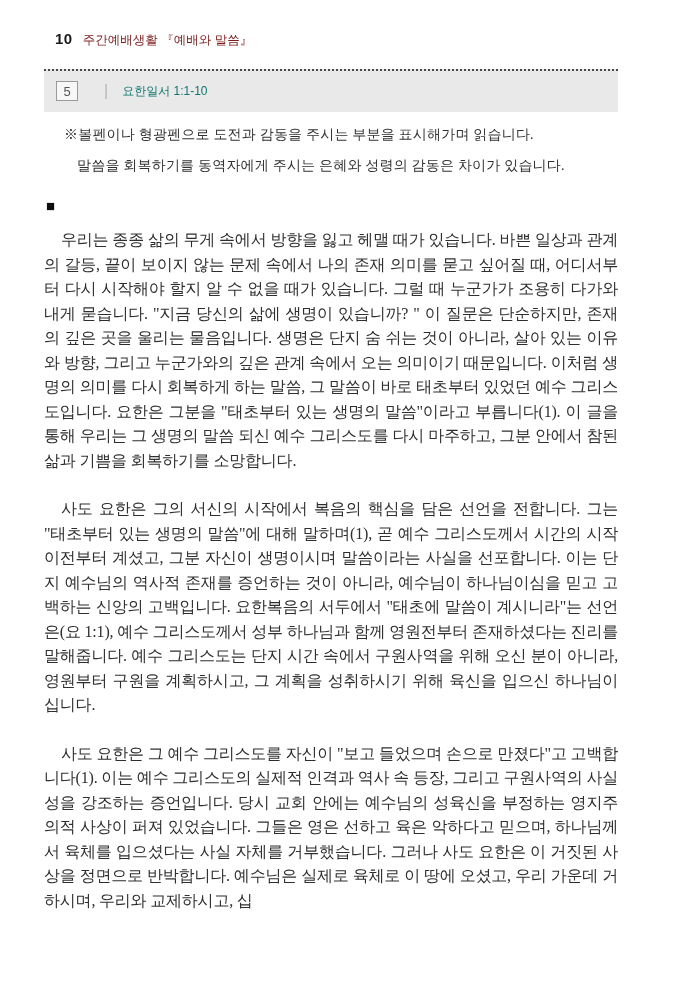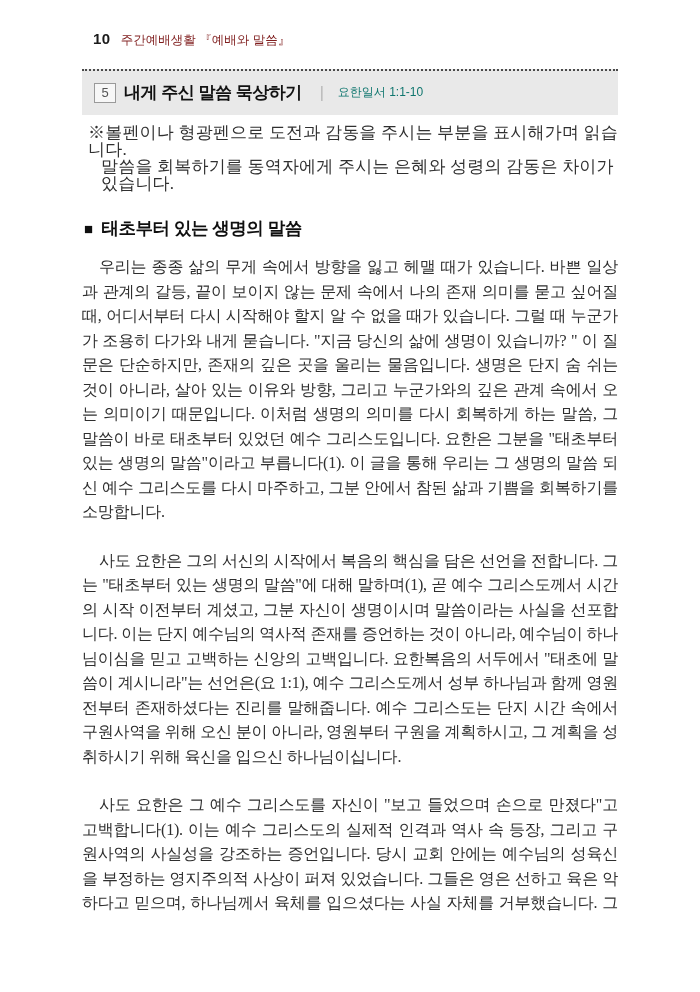--- a/index.html
+++ b/index.html
@@ -6,21 +6,21 @@
     margin: 0;
     padding: 0;
     background: #ffffff;
   }
   .page {
     position: relative;
     width: 700px;
     height: 920px;
     box-sizing: border-box;
     background: #ffffff;
-    padding: 30px 82px 0 82px;
+    padding: 30px 82px 0 44px;
     overflow: hidden;
     color: #2e2e2e;
   }
 
   
   .running-head {
     display: flex;
     align-items: baseline;
     gap: 10px;
     margin-left: 11px;
@@ -77,22 +77,22 @@
     color: #0f766e;
     letter-spacing: 0px;
   }
 
   
   .notes {
     margin: 9px 0 0 6px;
     font-family: "Liberation Serif", serif;
   }
   .notes .note {
-    margin: 0;
-    font-size: 17px;
+    margin: 14px;
+    font-size: 14px;
     line-height: 17px;
     color: #303030;
     letter-spacing: 0.2px;
   }
   .notes .note.hang {
     padding-left: 13px;
   }
 
   
   .article-heading {
@@ -137,33 +137,31 @@
 
 <div class="page">
 
   <div class="running-head">
     <span class="page-num">10</span>
     <span class="book-title">주간예배생활 『예배와 말씀』</span>
   </div>
 
   <div class="section-banner">
     <span class="num-box">5</span>
-    <span class="banner-title">내게 주신 말씀 묵상하기</span>
     <span class="banner-divider">|</span>
     <span class="banner-ref">요한일서 1:1-10</span>
   </div>
 
   <div class="notes">
     <p class="note">※볼펜이나 형광펜으로 도전과 감동을 주시는 부분을 표시해가며 읽습니다.</p>
     <p class="note hang">말씀을 회복하기를 동역자에게 주시는 은혜와 성령의 감동은 차이가 있습니다.</p>
   </div>
 
   <h2 class="article-heading">
     <span class="bullet">■</span>
-    <span>태초부터 있는 생명의 말씀</span>
   </h2>
 
   <div class="article-body">
     <p class="body-para">우리는 종종 삶의 무게 속에서 방향을 잃고 헤맬 때가 있습니다. 바쁜 일상과 관계의 갈등, 끝이 보이지 않는 문제 속에서 나의 존재 의미를 묻고 싶어질 때, 어디서부터 다시 시작해야 할지 알 수 없을 때가 있습니다. 그럴 때 누군가가 조용히 다가와 내게 묻습니다. "지금 당신의 삶에 생명이 있습니까? " 이 질문은 단순하지만, 존재의 깊은 곳을 울리는 물음입니다. 생명은 단지 숨 쉬는 것이 아니라, 살아 있는 이유와 방향, 그리고 누군가와의 깊은 관계 속에서 오는 의미이기 때문입니다. 이처럼 생명의 의미를 다시 회복하게 하는 말씀, 그 말씀이 바로 태초부터 있었던 예수 그리스도입니다. 요한은 그분을 "태초부터 있는 생명의 말씀"이라고 부릅니다(1). 이 글을 통해 우리는 그 생명의 말씀 되신 예수 그리스도를 다시 마주하고, 그분 안에서 참된 삶과 기쁨을 회복하기를 소망합니다.</p>
     <p class="body-para">사도 요한은 그의 서신의 시작에서 복음의 핵심을 담은 선언을 전합니다. 그는 "태초부터 있는 생명의 말씀"에 대해 말하며(1), 곧 예수 그리스도께서 시간의 시작 이전부터 계셨고, 그분 자신이 생명이시며 말씀이라는 사실을 선포합니다. 이는 단지 예수님의 역사적 존재를 증언하는 것이 아니라, 예수님이 하나님이심을 믿고 고백하는 신앙의 고백입니다. 요한복음의 서두에서 "태초에 말씀이 계시니라"는 선언은(요 1:1), 예수 그리스도께서 성부 하나님과 함께 영원전부터 존재하셨다는 진리를 말해줍니다. 예수 그리스도는 단지 시간 속에서 구원사역을 위해 오신 분이 아니라, 영원부터 구원을 계획하시고, 그 계획을 성취하시기 위해 육신을 입으신 하나님이십니다.</p>
     <p class="body-para">사도 요한은 그 예수 그리스도를 자신이 "보고 들었으며 손으로 만졌다"고 고백합니다(1). 이는 예수 그리스도의 실제적 인격과 역사 속 등장, 그리고 구원사역의 사실성을 강조하는 증언입니다. 당시 교회 안에는 예수님의 성육신을 부정하는 영지주의적 사상이 퍼져 있었습니다. 그들은 영은 선하고 육은 악하다고 믿으며, 하나님께서 육체를 입으셨다는 사실 자체를 거부했습니다. 그러나 사도 요한은 이 거짓된 사상을 정면으로 반박합니다. 예수님은 실제로 육체로 이 땅에 오셨고, 우리 가운데 거하시며, 우리와 교제하시고, 십</p>
   </div>
 
 </div>
 

